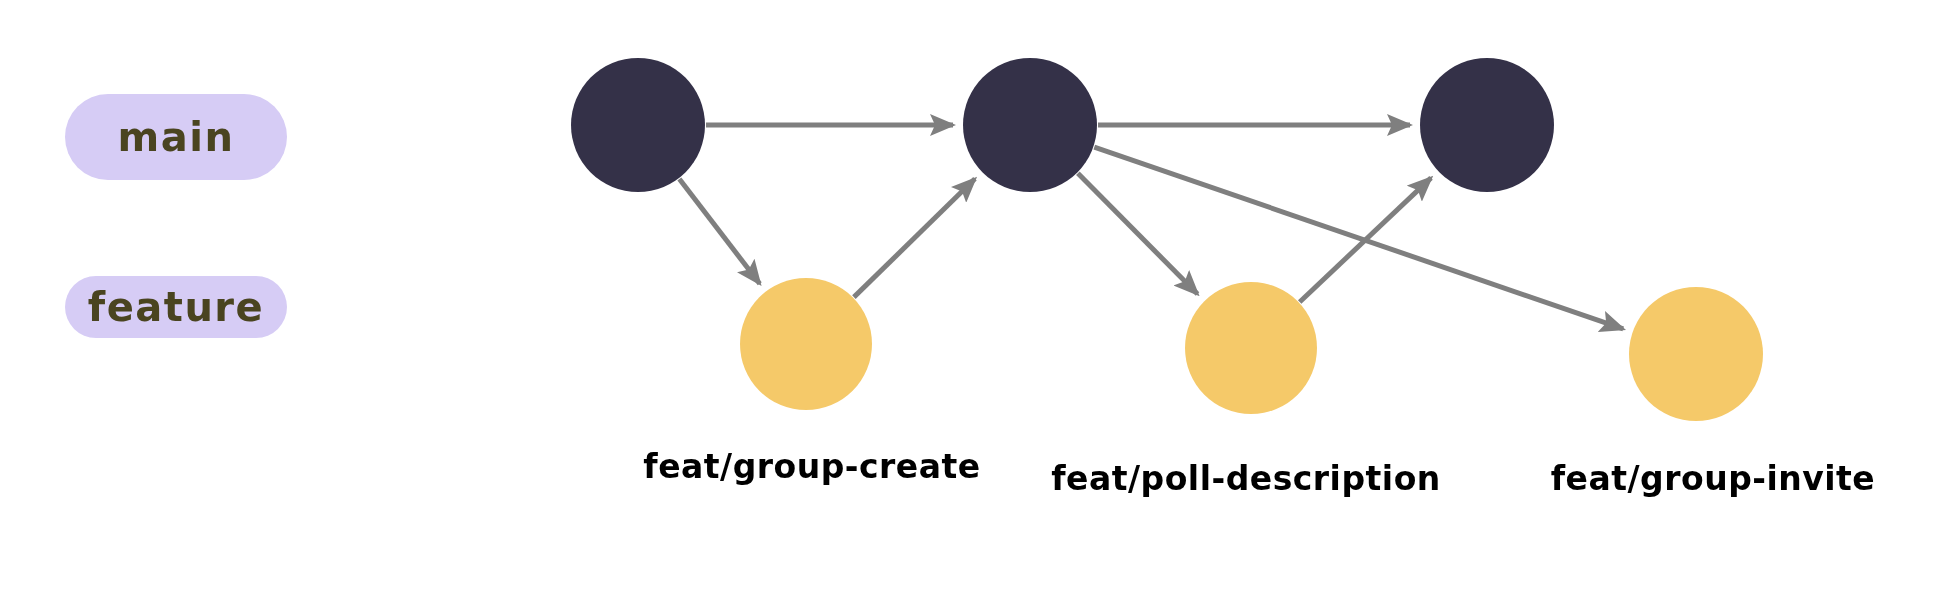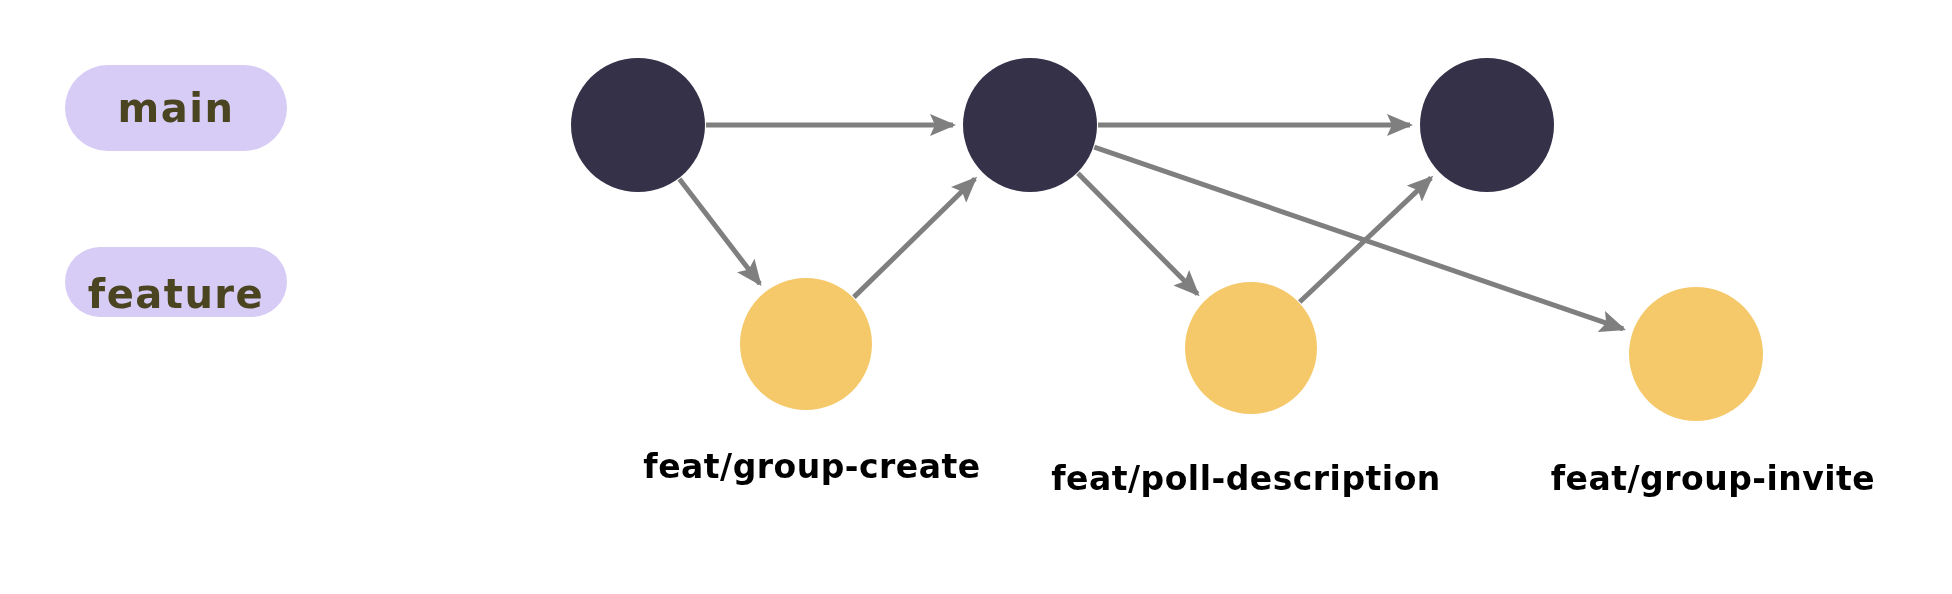--- a/index.html
+++ b/index.html
@@ -31,33 +31,33 @@
     justify-content: center;
     border-radius: 44px;
     background: #D6CCF5;
     color: #4A4420;
     font-family: "DejaVu Sans", sans-serif;
     font-weight: 700;
     font-size: 40px;
     letter-spacing: 1.5px;
     box-sizing: border-box;
     user-select: none;
+    margin-top: 29px;
   }
   #lane-pill-main {
     left: 65px;
     top: 65px;
     width: 222px;
     height: 86px;
   }
   #lane-pill-feature {
     left: 65px;
     top: 247px;
     width: 222px;
-    height: 70px;
-    align-items: flex-end;
+    height: 62px;
   }
 
   
   #graph-svg {
     position: absolute;
     left: 0;
     top: 0;
     width: 1952px;
     height: 594px;
   }

